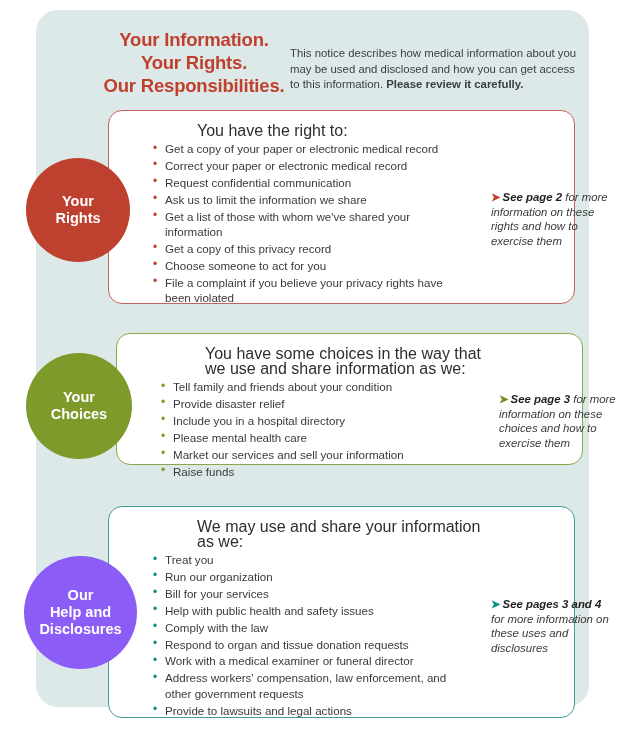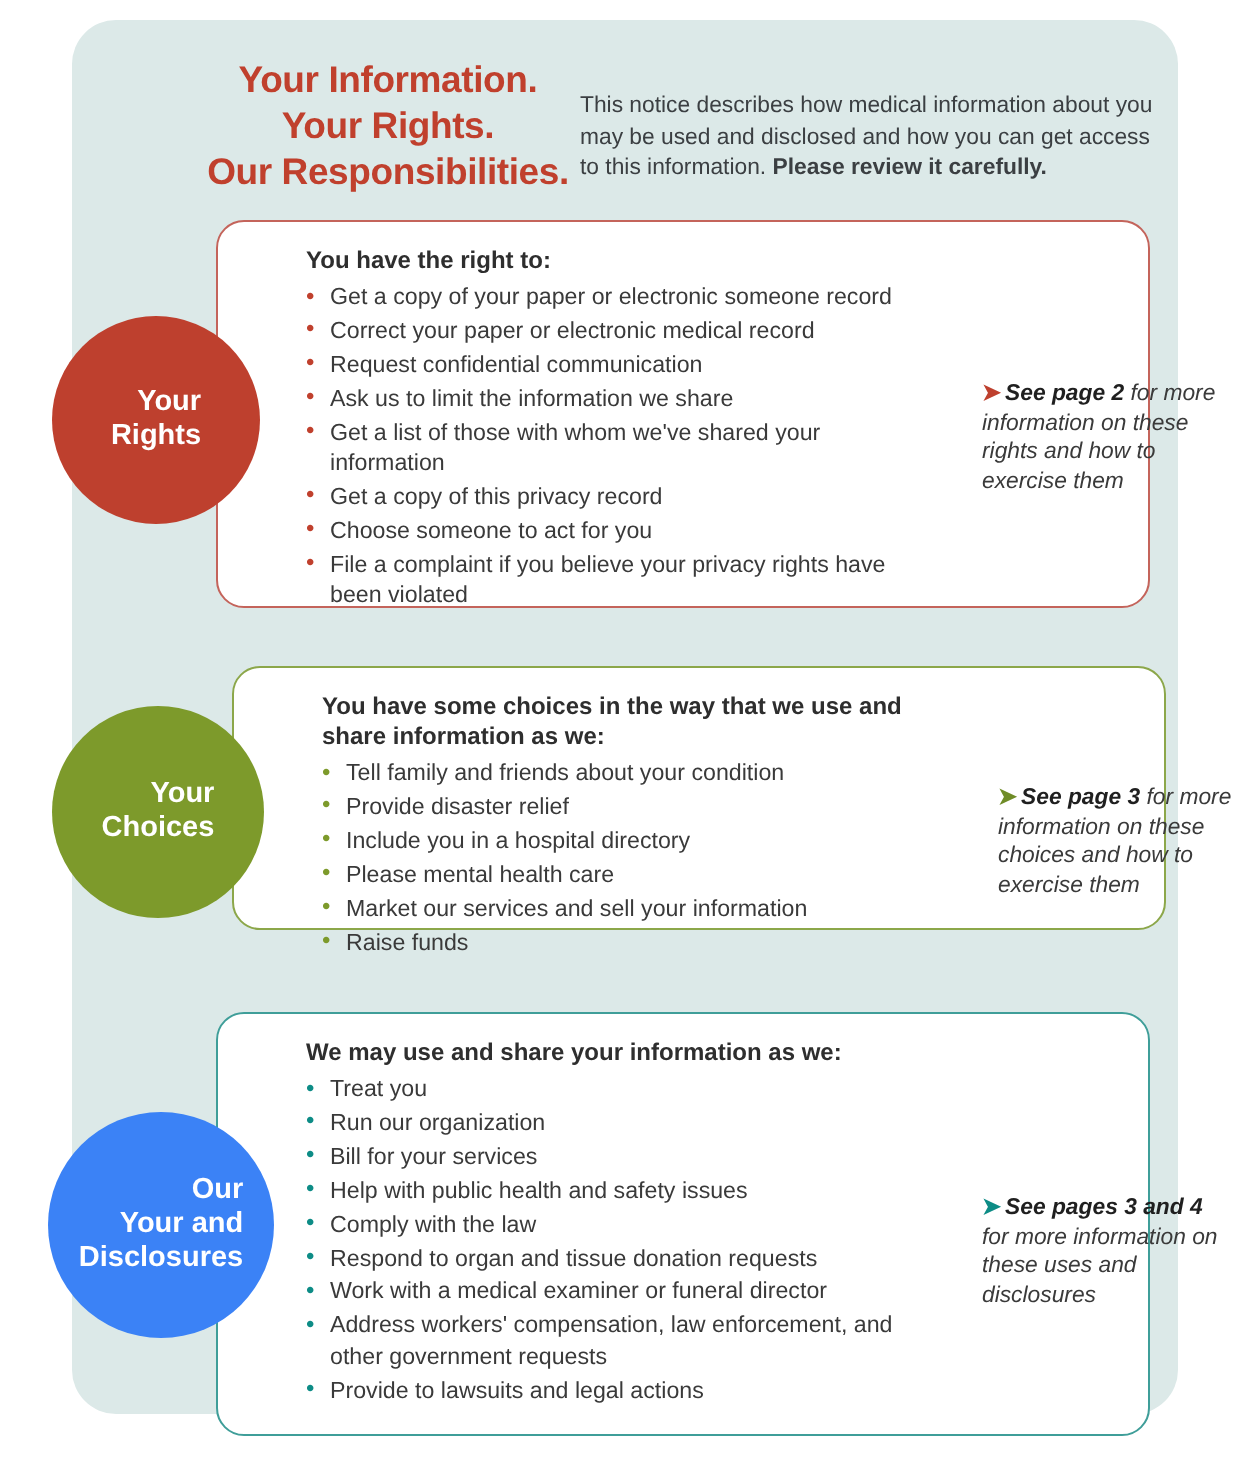--- a/index.html
+++ b/index.html
@@ -64,21 +64,21 @@
   .section { position: absolute; }
 
   .badge {
     position: absolute;
     border-radius: 50%;
     color: #ffffff;
     font-weight: bold;
     display: flex;
     align-items: center;
     justify-content: center;
-    text-align: right;
+    text-align: center;
     line-height: 17px;
     font-size: 14.5px;
     z-index: 3;
   }
 
   .card {
     position: absolute;
     background: #ffffff;
     border-radius: 14px;
     border-style: solid;
@@ -90,25 +90,26 @@
   .card-inner {
     position: absolute;
     left: 44px;
     top: 12px;
     right: 10px;
     bottom: 6px;
   }
 
   .card-heading {
     color: #2e2e2e;
-    font-size: 12px;
-    font-weight: bold;
+    font-size: 16px;
+    font-weight: normal;
     line-height: 15px;
     margin-bottom: 3px;
     max-width: 300px;
+    margin-left: 44px;
   }
 
   ul.bullets {
     list-style: none;
     margin: 0;
     padding: 0;
     width: 300px;
   }
   ul.bullets li {
     position: relative;
@@ -172,21 +173,21 @@
   #sec-choices .see-ref { left: 338px; top: 46px; }
   #sec-choices .see-ref .arrow { color: #6f8c27; }
 
   
   #sec-uses .card {
     left: 108px; top: 506px; width: 467px; height: 212px;
     border-color: #3f9e99;
   }
   #sec-uses .badge {
     left: 24px; top: 556px; width: 113px; height: 113px;
-    background: #3b82f6;
+    background: #8b5cf6;
   }
   #sec-uses ul.bullets li::before { color: #0d8c86; }
   #sec-uses .see-ref { left: 338px; top: 78px; width: 126px; }
   #sec-uses .see-ref .arrow { color: #0d8c86; }
 </style>
 </head>
 <body>
 
 <div id="bg-panel"></div>
 
@@ -203,21 +204,21 @@
   <div class="badge">
     <div>
       <div>Your</div>
       <div>Rights</div>
     </div>
   </div>
   <div class="card">
     <div class="card-inner">
       <div class="card-heading">You have the right to:</div>
       <ul class="bullets">
-        <li>Get a copy of your paper or electronic someone record</li>
+        <li>Get a copy of your paper or electronic medical record</li>
         <li>Correct your paper or electronic medical record</li>
         <li>Request confidential communication</li>
         <li>Ask us to limit the information we share</li>
         <li>Get a list of those with whom we've shared your information</li>
         <li>Get a copy of this privacy record</li>
         <li>Choose someone to act for you</li>
         <li>File a complaint if you believe your privacy rights have been violated</li>
       </ul>
       <div class="see-ref"><span class="arrow">➤</span><b>See page 2</b><span> for more information on these rights and how to exercise them</span></div>
     </div>
@@ -244,21 +245,21 @@
       </ul>
       <div class="see-ref"><span class="arrow">➤</span><b>See page 3</b><span> for more information on these choices and how to exercise them</span></div>
     </div>
   </div>
 </div>
 
 <div class="section" id="sec-uses">
   <div class="badge">
     <div>
       <div>Our</div>
-      <div>Your and</div>
+      <div>Help and</div>
       <div>Disclosures</div>
     </div>
   </div>
   <div class="card">
     <div class="card-inner">
       <div class="card-heading">We may use and share your information as we:</div>
       <ul class="bullets">
         <li>Treat you</li>
         <li>Run our organization</li>
         <li>Bill for your services</li>

